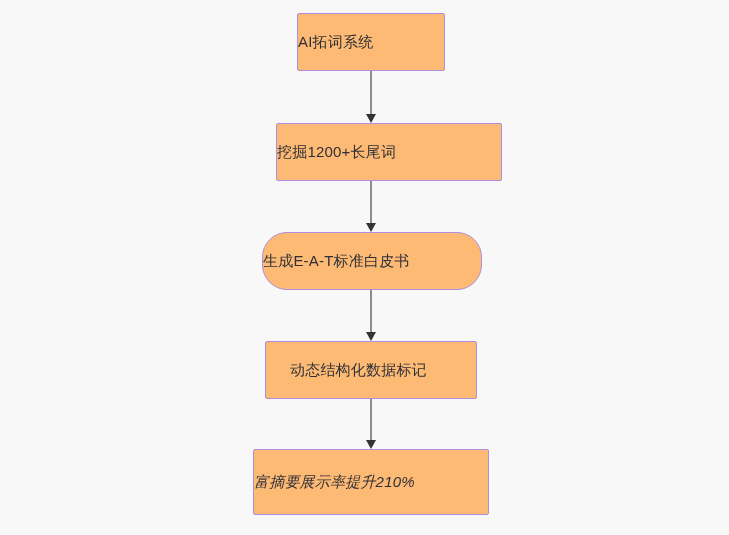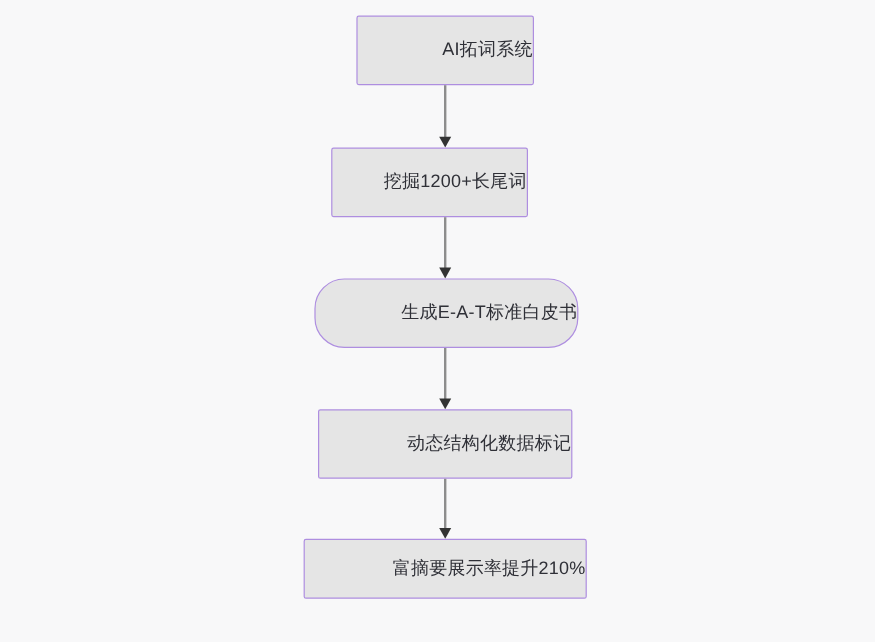--- a/index.html
+++ b/index.html
@@ -17,26 +17,26 @@
 
   #flow-canvas {
     position: relative;
     width: 729px;
     height: 535px;
   }
 
   .flow-node {
     position: absolute;
     box-sizing: border-box;
-    background: #e5e5e5;
+    background: #fdba74;
     border: 1.6px solid #ae8ee0;
     border-radius: 2px;
     display: flex;
     align-items: center;
-    justify-content: flex-end;
+    justify-content: flex-start;
     color: #2f3037;
     font-size: 15px;
     line-height: 1.2;
     letter-spacing: 0.2px;
     white-space: nowrap;
   }
 
   .node-label {
     display: block;
     text-align: center;
@@ -59,24 +59,24 @@
     width: 0;
     height: 0;
     border-left: 5.5px solid transparent;
     border-right: 5.5px solid transparent;
     border-top: 9px solid #333333;
     margin-top: -0.5px;
   }
 
   
   #node-0 { left: 297px; top: 13px;  width: 148px; height: 58px; }
-  #node-1 { left: 276px; top: 123px; width: 164px; height: 58px; }
+  #node-1 { left: 276px; top: 123px; width: 226px; height: 58px; }
   #node-2 { left: 262px; top: 232px; width: 220px; height: 58px; border-radius: 25px; }
   #node-3 { left: 265px; top: 341px; width: 212px; height: 58px; padding-left: 24px; }
-  #node-4 { left: 253px; top: 449px; width: 236px; height: 50px; }
+  #node-4 { left: 253px; top: 449px; width: 236px; height: 66px; font-style: italic; }
 
   
   #connector-0 { left: 364px; top: 71px;  height: 52px; }
   #connector-1 { left: 364px; top: 181px; height: 51px; }
   #connector-2 { left: 364px; top: 290px; height: 51px; }
   #connector-3 { left: 364px; top: 399px; height: 50px; }
 </style>
 </head>
 <body>
 

